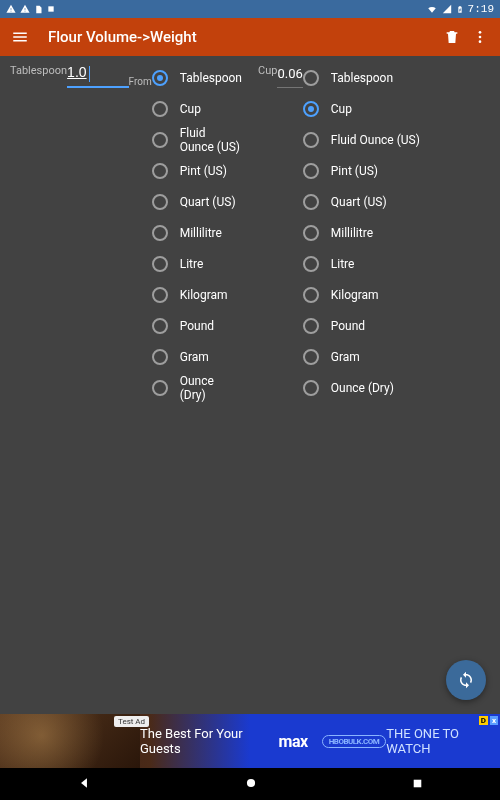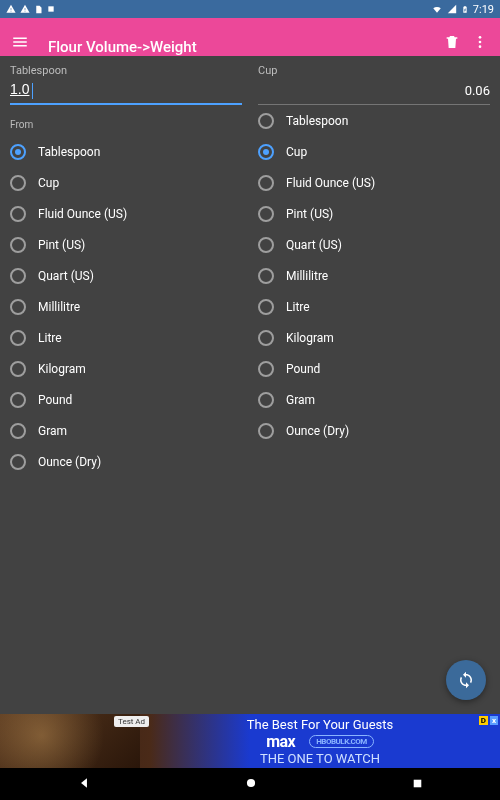--- a/index.html
+++ b/index.html
@@ -1,45 +1,45 @@
 <!DOCTYPE html>
 <html><head>
 <meta charset="utf-8">
 <style>
   * { box-sizing: border-box; margin: 0; padding: 0; }
   html, body { width: 500px; height: 800px; overflow: hidden; font-family: Roboto, Arial, sans-serif; background: #000; }
   .screen { width: 500px; height: 800px; display: flex; flex-direction: column; background: #424242; }
-  .status-bar { height: 18px; background: #3a6a9e; color: #fff; display: flex; align-items: center; justify-content: space-between; font-size: 11px; padding: 0 6px; }
+  .status-bar { height: 18px; background: #3a6a9e; color: #fff; display: flex; align-items: center; justify-content: space-between; font-size: 11px; padding: 0 6px; font-family: Liberation Mono, monospace; }
   .status-left, .status-right { display: flex; align-items: center; gap: 4px; }
   .status-right svg, .status-left svg { display: block; }
-  .app-bar { height: 38px; background: #ec4899; color: #fff; display: flex; align-items: flex-end; padding: 0 6px; }
+  .app-bar { height: 38px; background: #c2410c; color: #fff; display: flex; align-items: center; padding: 0 6px; }
   .app-bar .title { font-size: 15px; font-weight: 500; margin-left: 14px; flex: 1; }
   .icon-btn { width: 28px; height: 28px; display: flex; align-items: center; justify-content: center; }
   .content { flex: 1; display: flex; flex-direction: column; padding: 6px 10px 0 10px; color: #fff; position: relative; }
   .columns { display: flex; gap: 16px; }
-  .col { flex: 1; display: flex; flex-direction: column; }
+  .col { flex: 1; display: flex; flex-direction: row; }
   .field-label { font-size: 11px; color: #bdbdbd; margin-top: 2px; margin-bottom: 2px; }
   .input-line { position: relative; height: 26px; }
   .input-line input { width: 100%; background: transparent; border: none; color: #fff; font-size: 14px; padding: 2px 0; outline: none; text-decoration: underline; }
   .input-line.focused { border-bottom: 2px solid #4da1ff; }
   .input-line.inactive { border-bottom: 1px solid #757575; }
   .input-line.inactive .value-text { text-align: right; color: #fff; font-size: 13px; padding-top: 4px; }
   .cursor { position: absolute; width: 1px; height: 16px; background: #4da1ff; bottom: 4px; }
   .section-label { font-size: 10px; color: #bdbdbd; margin-top: 14px; margin-bottom: 6px; }
   .radio-list { display: flex; flex-direction: column; }
   .radio-item { display: flex; align-items: center; height: 31px; font-size: 12px; color: #fff; }
   .radio-outer { width: 16px; height: 16px; border-radius: 50%; border: 2px solid #9e9e9e; margin-right: 12px; position: relative; flex-shrink: 0; }
   .radio-item.selected .radio-outer { border-color: #4da1ff; }
   .radio-item.selected .radio-inner { position: absolute; top: 3px; left: 3px; width: 6px; height: 6px; border-radius: 50%; background: #4da1ff; }
   .fab { position: absolute; right: 14px; bottom: 14px; width: 40px; height: 40px; border-radius: 50%; background: #3b6a9a; display: flex; align-items: center; justify-content: center; box-shadow: 0 2px 6px rgba(0,0,0,.4); }
   .ad { height: 54px; background: linear-gradient(90deg, #2a1a10 0%, #4a2a18 30%, #1a3ad0 50%, #1a3ad0 100%); position: relative; color: #fff; display: flex; align-items: center; overflow: hidden; }
   .ad .poster { width: 140px; height: 100%; background: linear-gradient(135deg,#5a3a20,#2a160a); position: relative; }
   .ad .poster::after { content:""; position:absolute; inset:0; background: radial-gradient(circle at 30% 40%, rgba(255,200,120,.3), transparent 60%); }
   .ad .test { position: absolute; left: 114px; top: 2px; background: #eee; color: #333; font-size: 8px; padding: 1px 4px; border-radius: 2px; }
-  .ad .text { flex:1; display:flex; flex-direction:column; align-items:center; justify-content:center; font-size:12px; }
+  .ad .text { flex:1; display:flex; align-items:center; justify-content:center; font-size:12px; }
   .ad .brand { font-weight:700; font-size:16px; letter-spacing:-.5px; display:flex; align-items:center; gap:14px;}
   .ad .pill { border:1px solid #8ab4ff; color:#8ab4ff; font-size:8px; padding:1px 6px; border-radius:10px;text-align:right; }
   .ad .sub { font-size:13px; color:#cfe0ff; }
   .ad .badge { position:absolute; top:2px; right:2px; display:flex; gap:2px; }
   .ad .badge span { background:#fc0; color:#000; font-size:8px; padding:0 2px; font-weight:700;}
   .ad .badge .x { background:#5a9cff; color:#fff; }
   .navbar { height: 32px; background: #000; display: flex; align-items: center; justify-content: space-around; }
 </style>
 </head>
 <body>

